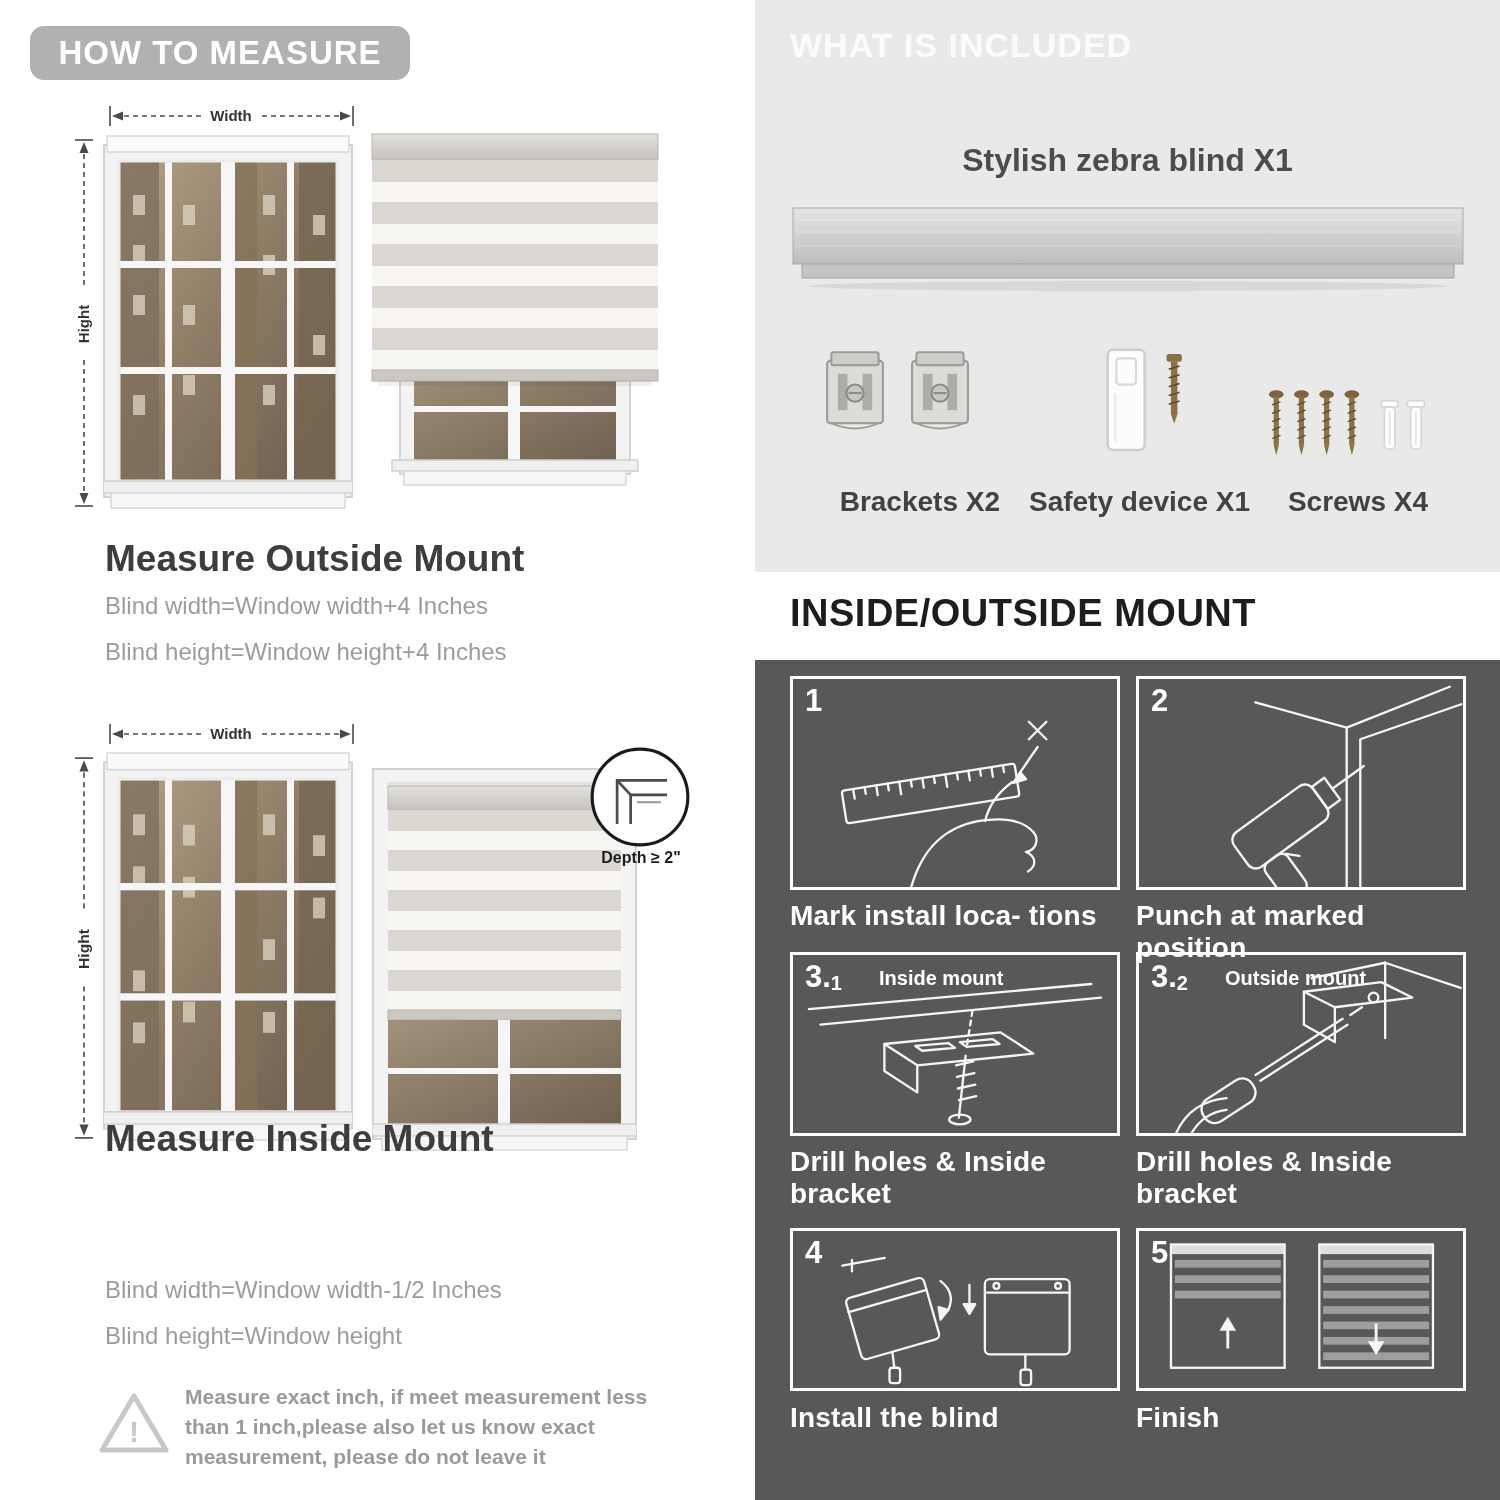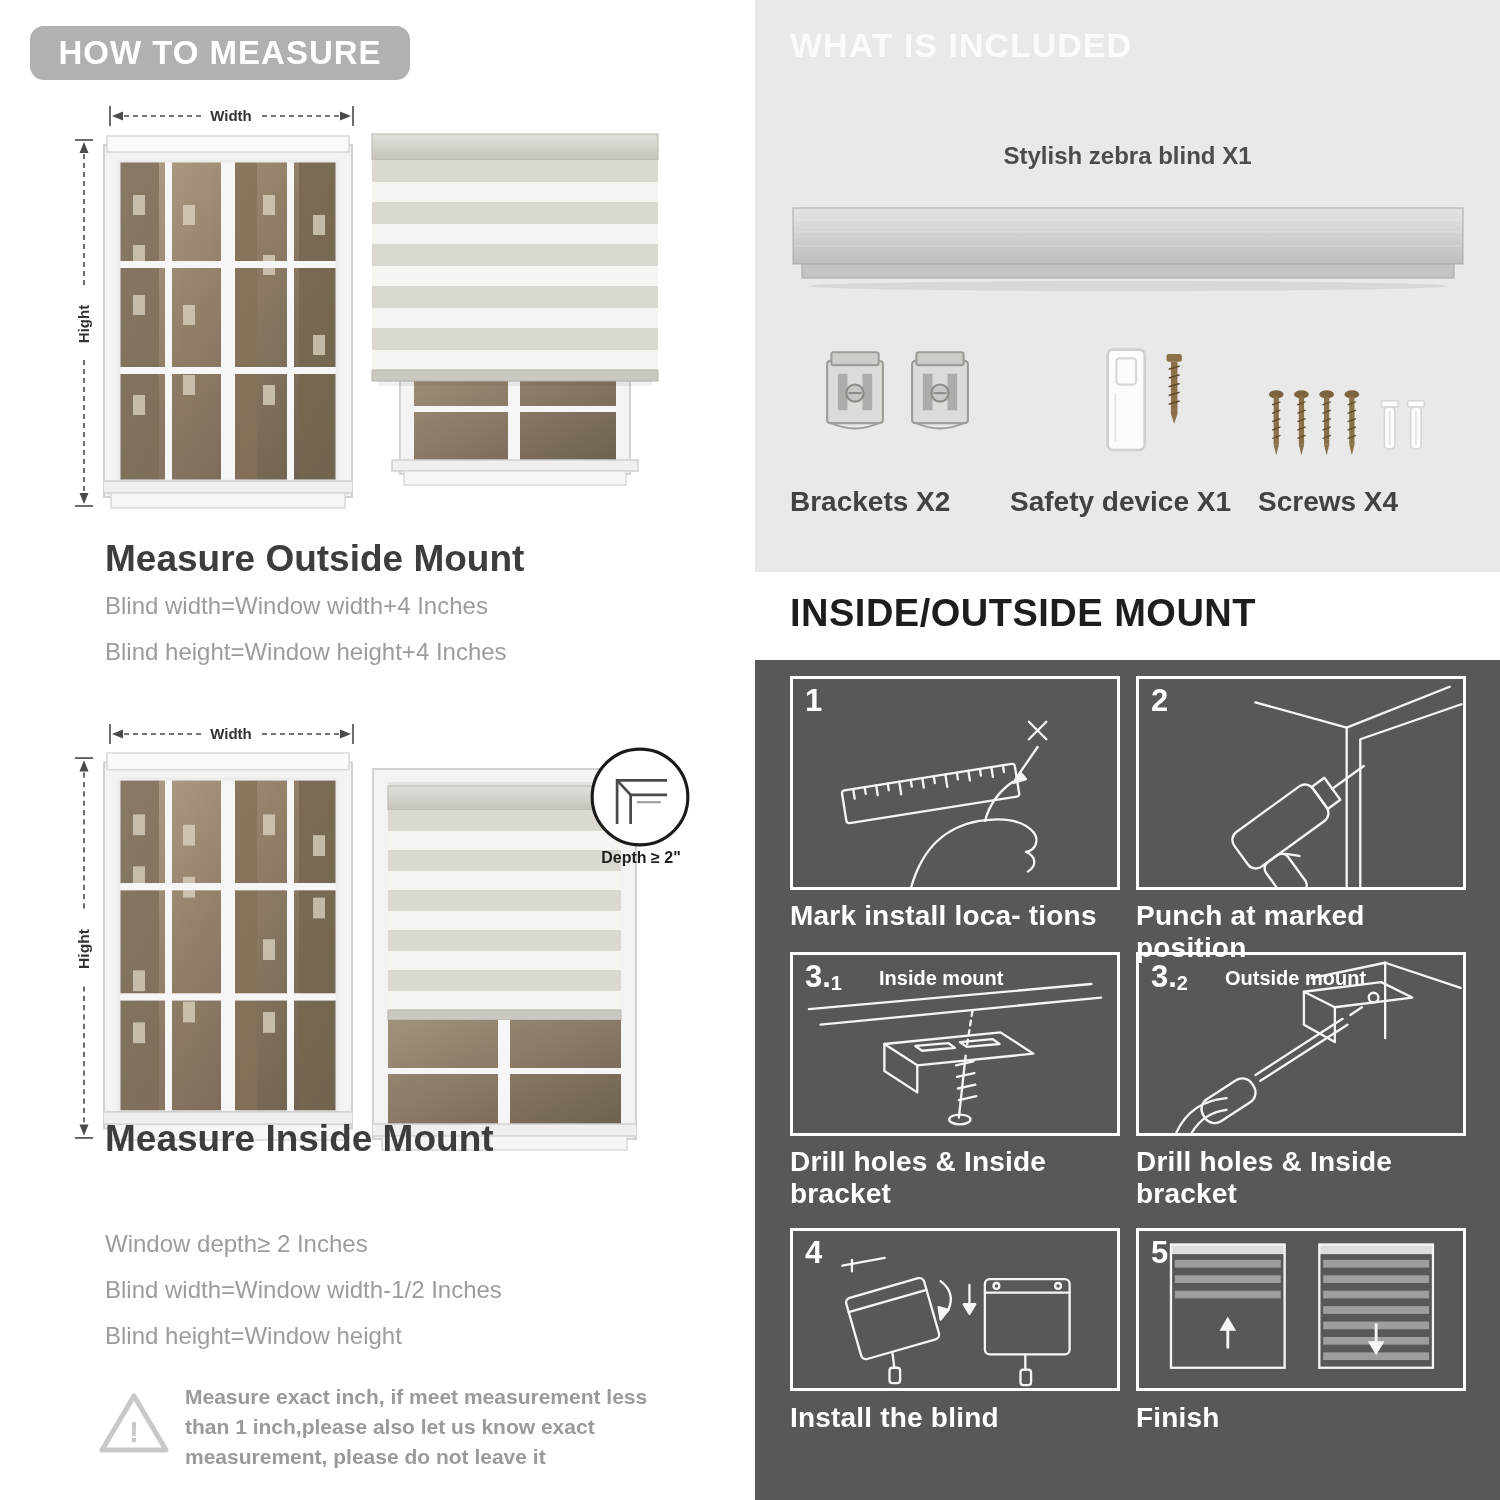--- a/index.html
+++ b/index.html
@@ -14,22 +14,22 @@
   .sec-title { font-size:37px; font-weight:bold; color:#3d3d3d; }
   .spec-line { font-size:24px; font-weight:normal; color:#9c9c9c; }
   .svg-label { font-size:15px; font-weight:bold; fill:#333; font-family:"Liberation Sans", sans-serif; }
   .callout-circle { width:104px; height:104px; }
   .depth-label { font-size:16px; font-weight:bold; color:#1e1e1e; text-align:center; }
   .note-text { font-size:21px; line-height:1.42; color:#9a9a9a; font-weight:600; }
 
   
   .included-panel { left:755px; top:0; width:745px; height:572px; background:#e9e9e9; }
   .included-header { left:790px; top:26px; font-size:34px; font-weight:bold; color:#fbfbfb; letter-spacing:1px; }
-  .blind-label { left:755px; top:142px; width:745px; text-align:center; font-size:24px; font-weight:bold; color:#4c4c4c; }
-  .item-label { font-size:28px; font-weight:bold; color:#424242; text-align:left; }
+  .blind-label { left:755px; top:142px; width:745px; text-align:center; font-size:32px; font-weight:bold; color:#4c4c4c; }
+  .item-label { font-size:28px; font-weight:bold; color:#424242; text-align:right; }
   .mount-strip { left:755px; top:572px; width:745px; height:88px; background:#ffffff; }
   .mount-header { left:790px; top:592px; font-size:38px; font-weight:800; color:#1d1d1d; letter-spacing:0.5px; }
   .dark-panel { left:755px; top:660px; width:745px; height:840px; background:#58585a; }
 
   .step-card { position:absolute; border:3px solid #ffffff; }
   .step-num { position:absolute; left:12px; top:4px; color:#ffffff; font-size:31px; font-weight:bold; }
   .step-num .ns { font-size:20px; position:relative; top:3px; }
   .step-title { position:absolute; left:86px; top:12px; color:#ffffff; font-size:20px; font-weight:bold; }
   .step-cap { position:absolute; width:336px; color:#ffffff; font-size:28px; font-weight:bold; letter-spacing:0.2px; }
   .art { left:0; top:0; width:100%; height:100%; }
@@ -258,21 +258,20 @@
       <path d="M41,76 L41,48 L76,48"></path>
       <line x1="28" y1="34" x2="41" y2="48"></line>
     </g>
     <g stroke="#9a9a9a" fill="none" stroke-width="2">
       <line x1="47" y1="55" x2="70" y2="55"></line>
     </g>
   </svg>
   <div class="abs depth-label" style="left:586px;top:849px;width:110px">Depth ≥ 2"</div>
 
   <div class="abs sec-title" style="left:105px;top:1118px">Measure Inside Mount</div>
-  <div class="abs spec-line" style="left:105px;top:1230px">Window depth≥ 2 Inches</div>
   <div class="abs spec-line" style="left:105px;top:1276px">Blind width=Window width-1/2 Inches</div>
   <div class="abs spec-line" style="left:105px;top:1322px">Blind height=Window height</div>
 
   <svg class="abs" style="left:98px;top:1390px;width:72px;height:66px" viewBox="0 0 72 66">
     <path d="M36,6 L68,60 L4,60 Z" fill="none" stroke="#c8c8c8" stroke-width="5" stroke-linejoin="round"></path>
     <text x="36" y="52" text-anchor="middle" font-size="30" font-weight="bold" fill="#c8c8c8" font-family="Liberation Sans, sans-serif">!</text>
   </svg>
   <div class="abs note-text" style="left:185px;top:1382px;width:468px">Measure exact inch, if meet measurement less than 1 inch,please also let us know exact measurement, please do not leave it</div>
 
   <div class="abs included-panel"></div>

